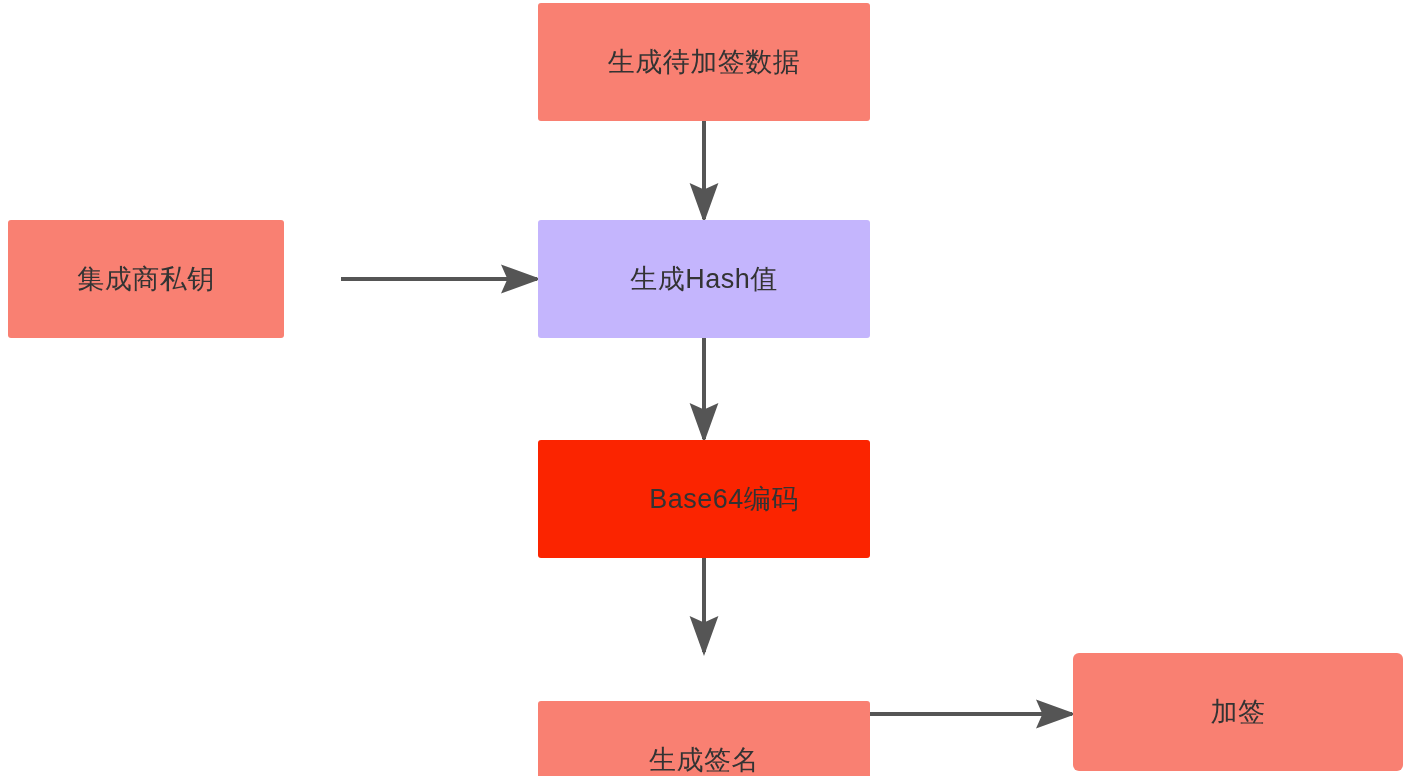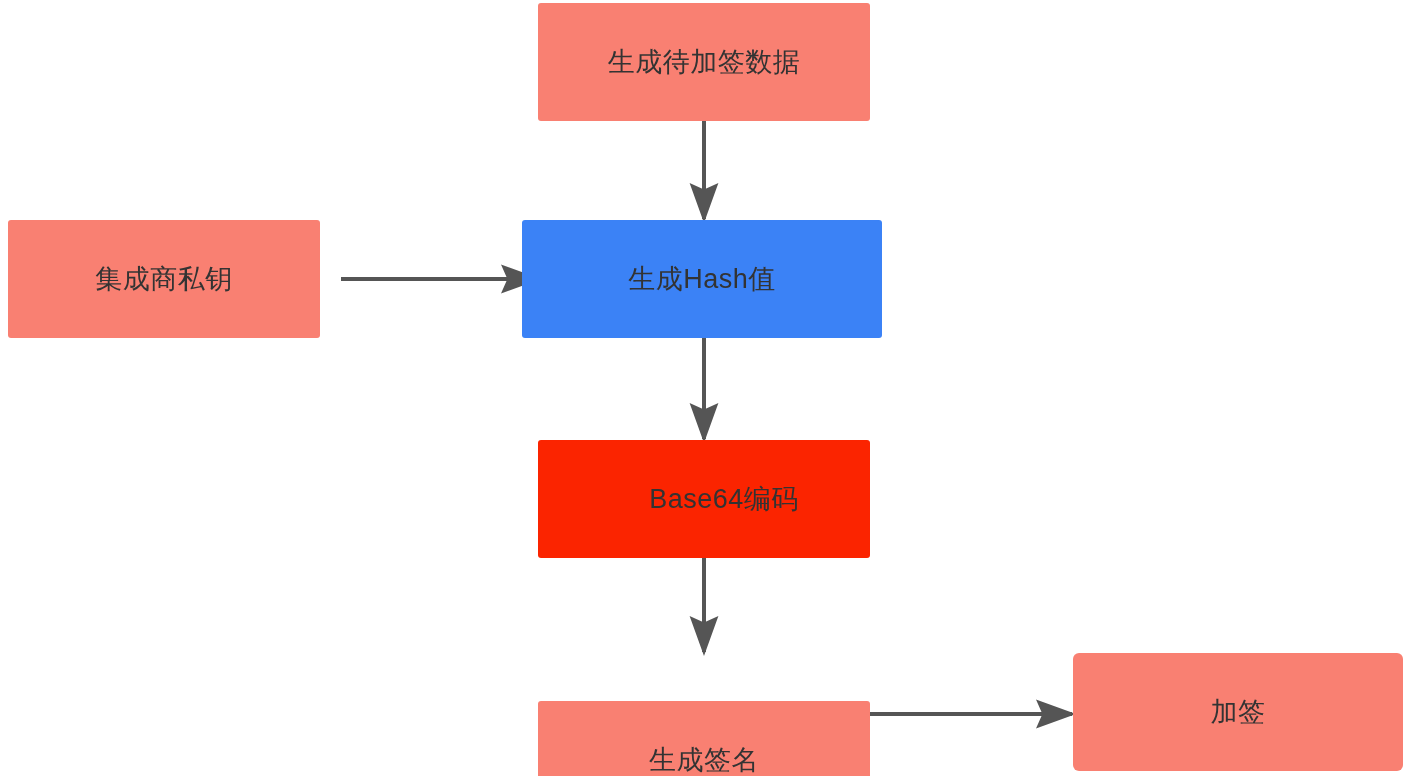--- a/index.html
+++ b/index.html
@@ -60,25 +60,25 @@
         <line x1="704" y1="338" x2="704" y2="439" stroke="#555555" stroke-width="4" marker-end="url(#arrowhead)"></line>
         <line x1="704" y1="558" x2="704" y2="652" stroke="#555555" stroke-width="4" marker-end="url(#arrowhead)"></line>
         <line x1="870" y1="714" x2="1072" y2="714" stroke="#555555" stroke-width="4" marker-end="url(#arrowhead)"></line>
       </g>
   </svg>
 
   <div class="node" style="left: 538px; top: 3px; width: 332px; height: 118px; background: rgb(249, 128, 114);">
     <span class="node-label">生成待加签数据</span>
   </div>
 
-  <div class="node" style="left: 8px; top: 220px; width: 312px; height: 118px; background: rgb(249, 128, 114);">
+  <div class="node" style="left: 8px; top: 220px; width: 276px; height: 118px; background: rgb(249, 128, 114);">
     <span class="node-label">集成商私钥</span>
   </div>
 
-  <div class="node" style="left: 522px; top: 220px; width: 360px; height: 118px; background: #3b82f6;">
+  <div class="node" style="left: 538px; top: 220px; width: 332px; height: 118px; background: #c4b5fd;">
     <span class="node-label">生成Hash值</span>
   </div>
 
   <div class="node" style="left: 538px; top: 440px; width: 332px; height: 118px; background: rgb(251, 36, 0); padding-left: 40px;">
     <span class="node-label">Base64编码</span>
   </div>
 
   <div class="node" style="left: 538px; top: 653px; width: 332px; height: 118px; background: rgb(249, 128, 114); margin-top: 48px;">
     <span class="node-label">生成签名</span>
   </div>

